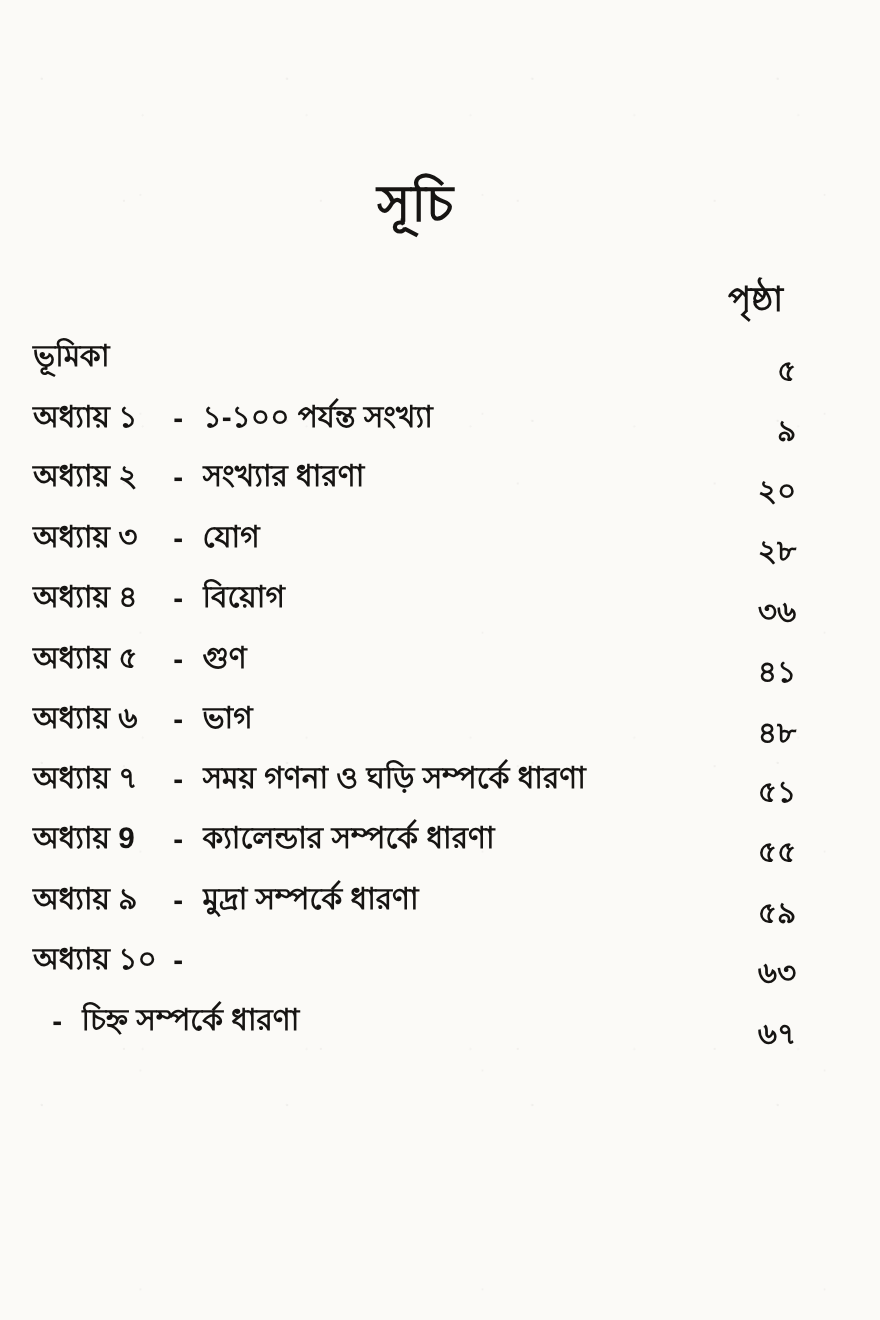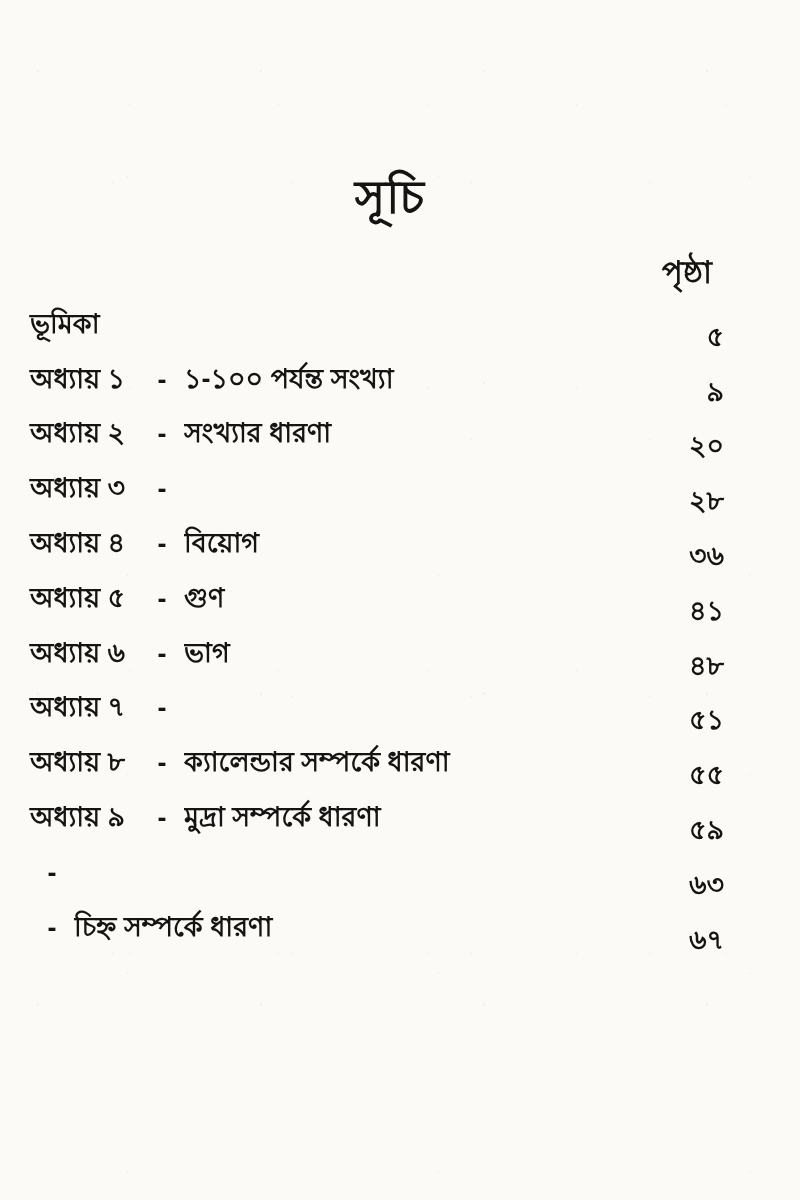--- a/index.html
+++ b/index.html
@@ -22,21 +22,21 @@
     background-size: 223px 311px, 179px 257px, 311px 199px, 149px 283px;
     color: #161412;
     font-family: "Liberation Sans", "DejaVu Sans", sans-serif;
     overflow: hidden;
   }
   .title {
     position: absolute;
     top: 146px;
     left: 0;
     width: 748px;          
-    margin: 16px;
+    margin: 4px;
     text-align: center;
     font-size: 46px;
     font-weight: bold;
     letter-spacing: 1px;
   }
   .page-col-header {
     position: absolute;
     top: 248px;
     right: 88px;
     font-size: 31px;
@@ -107,20 +107,21 @@
     <div class="row">
       <span class="chap">অধ্যায় ২</span>
       <span class="sep">-</span>
       <span class="ttl">সংখ্যার ধারণা</span>
       <span class="pg">২০</span>
     </div>
 
     <div class="row">
       <span class="chap">অধ্যায় ৩</span>
       <span class="sep">-</span>
+      <span class="ttl">যোগ</span>
       <span class="pg">২৮</span>
     </div>
 
     <div class="row">
       <span class="chap">অধ্যায় ৪</span>
       <span class="sep">-</span>
       <span class="ttl">বিয়োগ</span>
       <span class="pg">৩৬</span>
     </div>
 
@@ -134,38 +135,40 @@
     <div class="row">
       <span class="chap">অধ্যায় ৬</span>
       <span class="sep">-</span>
       <span class="ttl">ভাগ</span>
       <span class="pg">৪৮</span>
     </div>
 
     <div class="row">
       <span class="chap">অধ্যায় ৭</span>
       <span class="sep">-</span>
+      <span class="ttl">সময় গণনা ও ঘড়ি সম্পর্কে ধারণা</span>
       <span class="pg">৫১</span>
     </div>
 
     <div class="row">
-      <span class="chap">অধ্যায় ৮</span>
+      <span class="chap">অধ্যায় 9</span>
       <span class="sep">-</span>
       <span class="ttl">ক্যালেন্ডার সম্পর্কে ধারণা</span>
       <span class="pg">৫৫</span>
     </div>
 
     <div class="row">
       <span class="chap">অধ্যায় ৯</span>
       <span class="sep">-</span>
       <span class="ttl">মুদ্রা সম্পর্কে ধারণা</span>
       <span class="pg">৫৯</span>
     </div>
 
     <div class="row">
+      <span class="chap">অধ্যায় ১০</span>
       <span class="sep">-</span>
       <span class="pg">৬৩</span>
     </div>
 
     <div class="row">
       <span class="sep">-</span>
       <span class="ttl">চিহ্ন সম্পর্কে ধারণা</span>
       <span class="pg">৬৭</span>
     </div>
 

